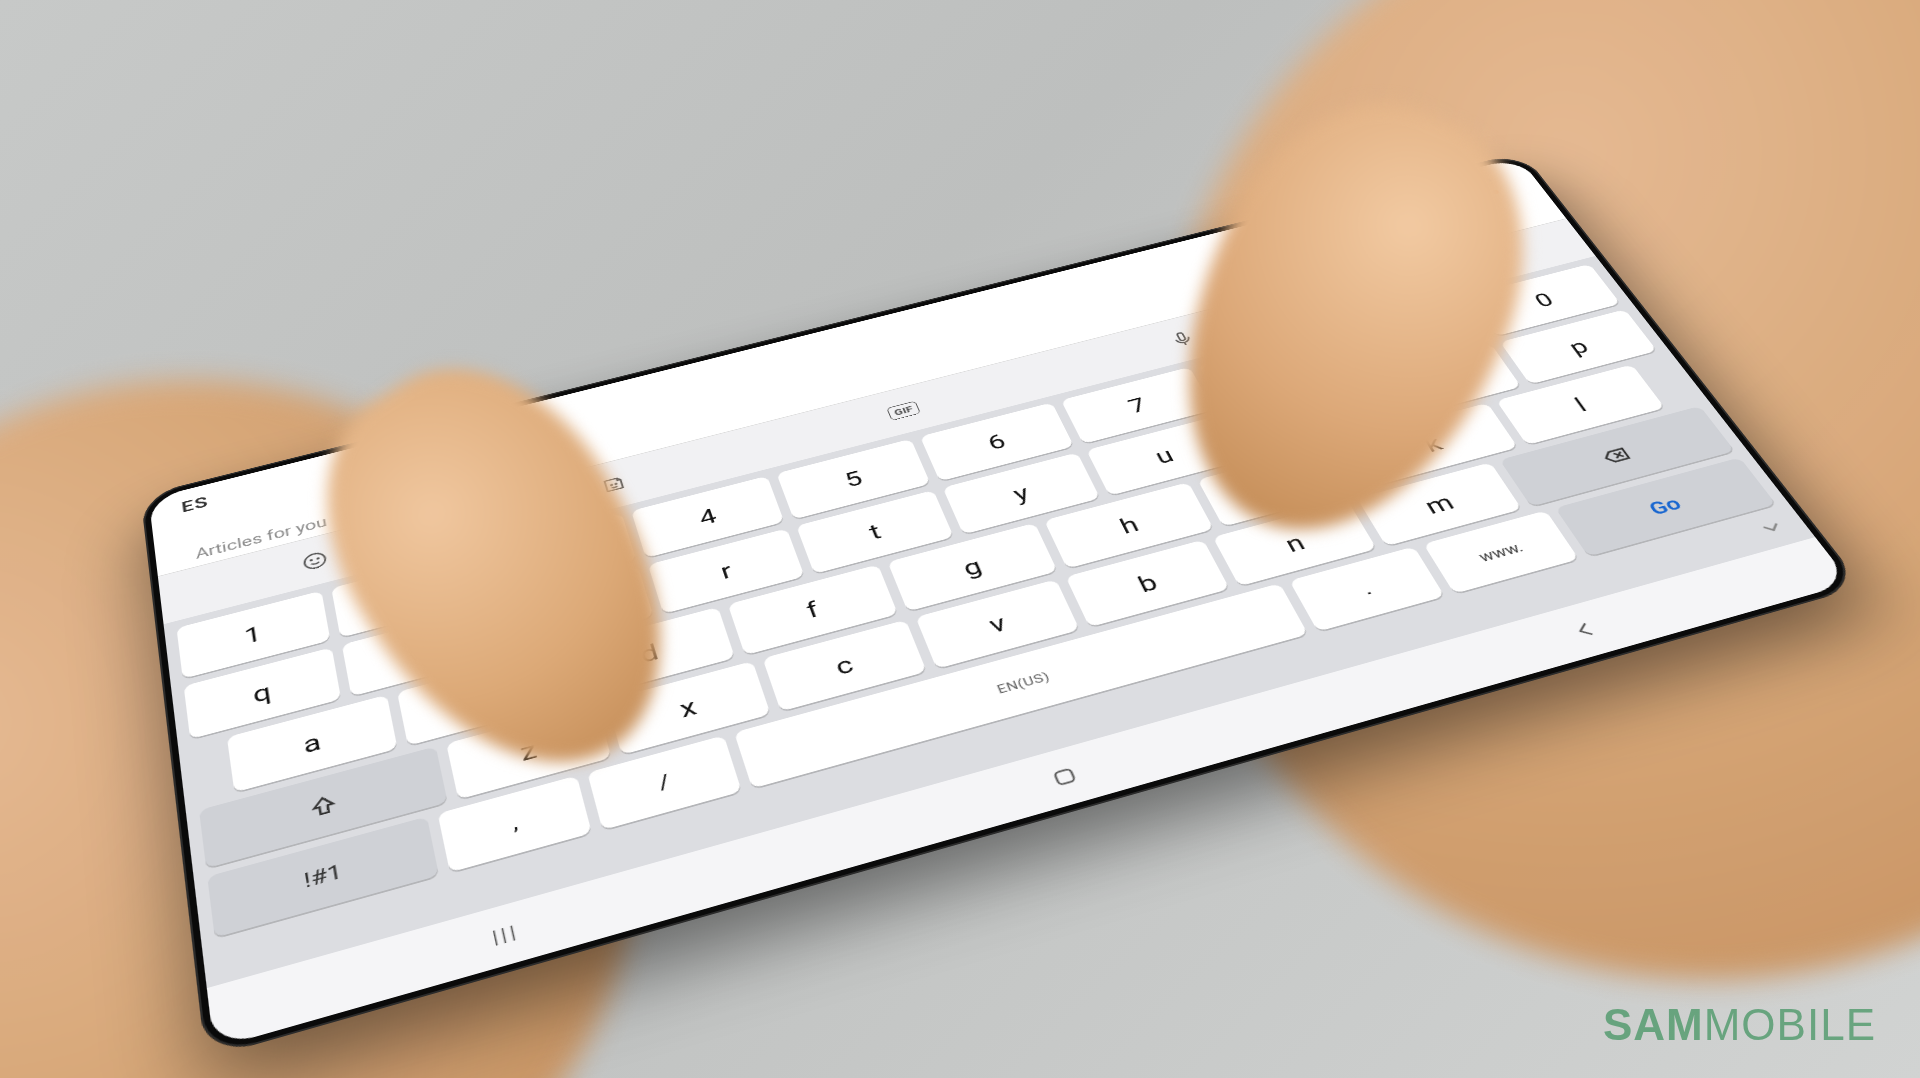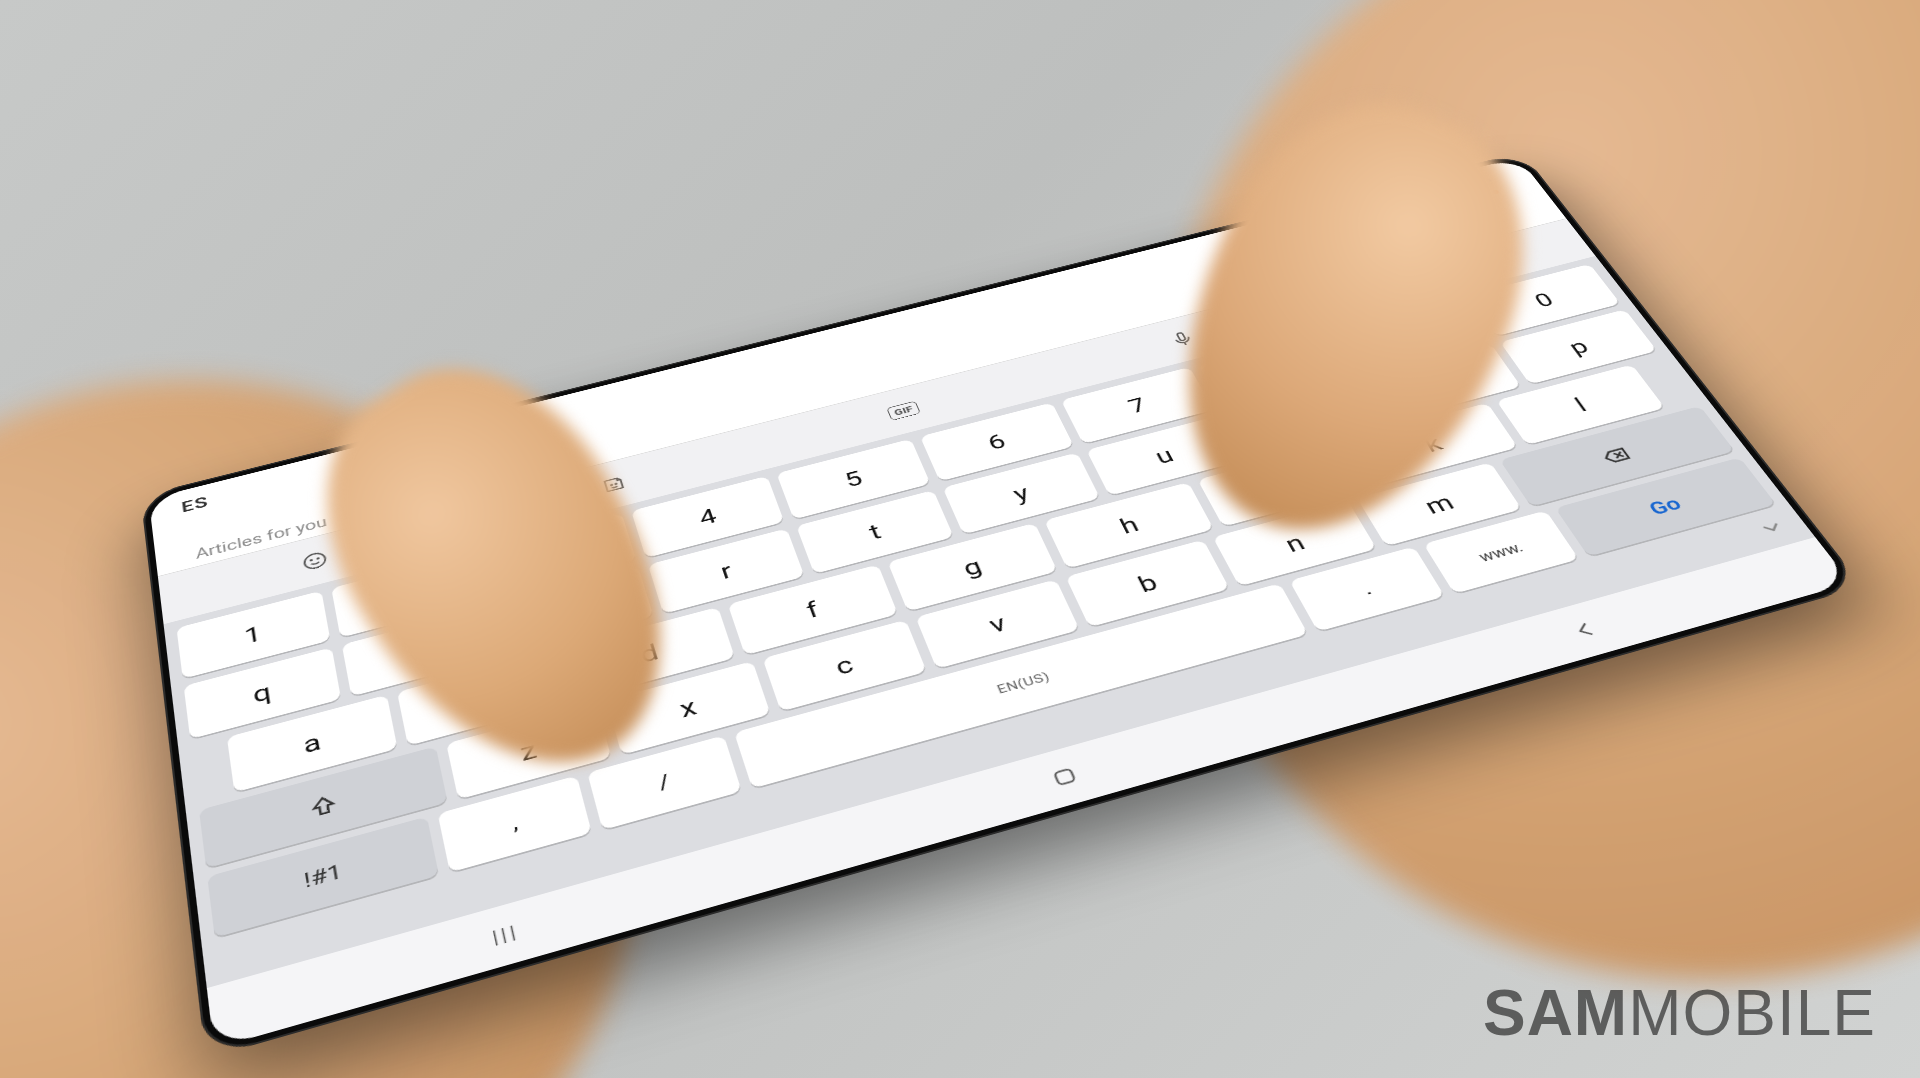--- a/index.html
+++ b/index.html
@@ -159,23 +159,23 @@
     width:28px;height:28px; z-index:3;
   }
   .kb-collapse svg{width:28px;height:28px;stroke:#888;fill:none;stroke-width:2;}
 
   
   .watermark {
     position:absolute;
     right:44px; bottom:28px;
     z-index:20;
     font-family: Arial, Helvetica, sans-serif;
-    font-size:64px;
+    font-size:44px;
     letter-spacing:1px;
-    color:#000000;
+    color:#15803d;
     opacity:.55;
     font-weight:400;
   }
   .watermark .bold { font-weight:900; }
 
 </style>
 </head>
 <body>
 
 <div class="hand left"></div>

